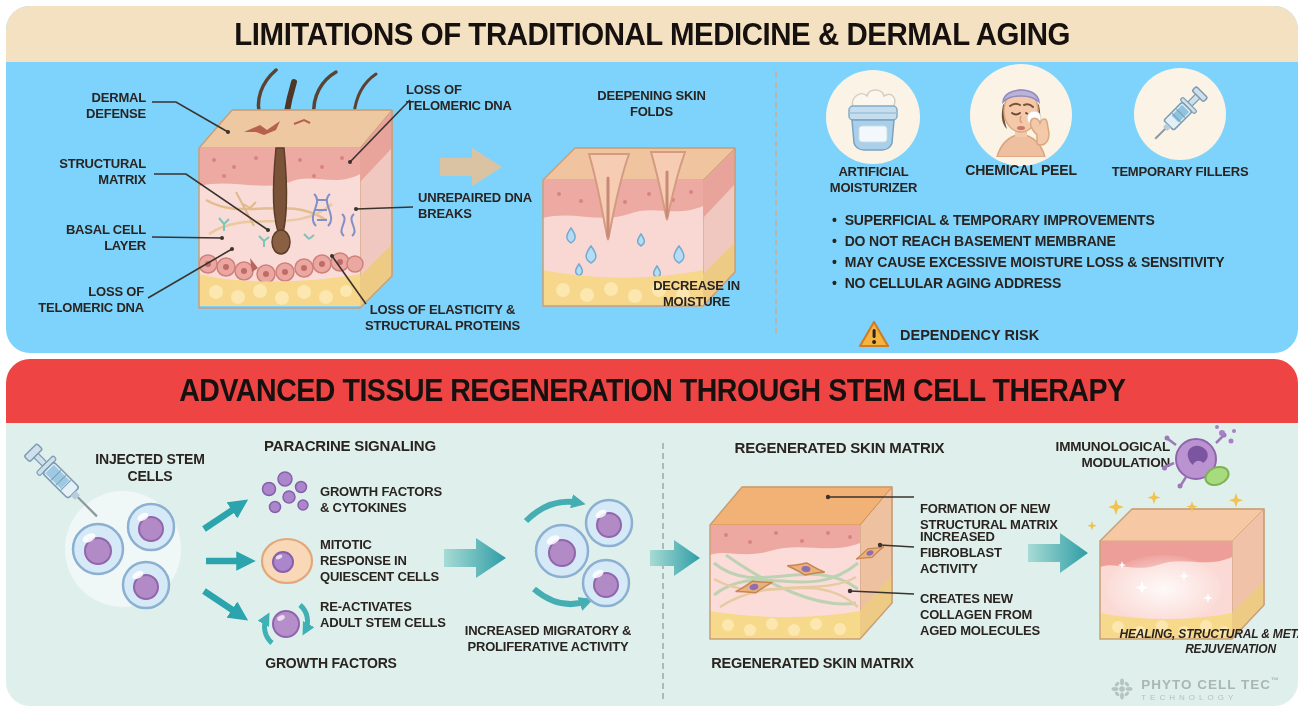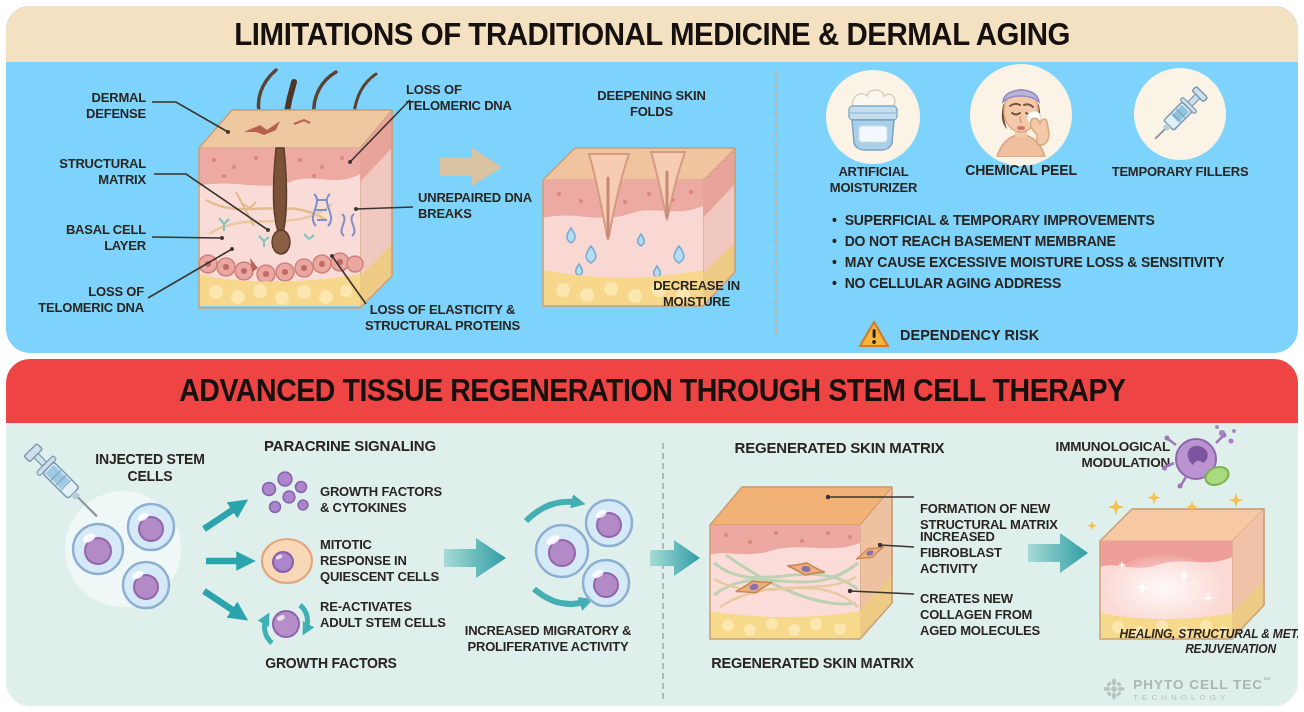--- a/index.html
+++ b/index.html
@@ -31,21 +31,21 @@
 
   .treat-circle { position:absolute; border-radius:50%; background:#faf3e6; display:flex; align-items:center; justify-content:center; }
 
   .bullets { position:absolute; }
   .bullet-row { display:flex; gap:8px; margin-bottom:5px; font-weight:bold; font-size:14px; color:#2a2421; letter-spacing:-0.2px; }
   .bullet-row::before { content:"\2022"; font-size:14px; }
 
   .warning-row { position:absolute; display:flex; align-items:center; gap:10px; }
   .warning-row .lbl-inline { font-weight:bold; font-size:14.5px; color:#2a2421; }
 
-  .logo { position:absolute; right:26px; bottom:4px; display:flex; align-items:center; gap:6px; }
+  .logo { position:absolute; right:18px; bottom:4px; display:flex; align-items:center; gap:6px; }
   .logo-txt { display:flex; flex-direction:column; }
   .logo-brand { font-size:13.5px; font-weight:bold; color:#a9b6b1; letter-spacing:1px; }
   .logo-sub { font-size:8px; color:#b4c1bc; letter-spacing:4px; margin-top:1px; }
 </style>
 </head>
 <body>
 
 <div class="canvas">
 
   <section class="panel panel-top">

